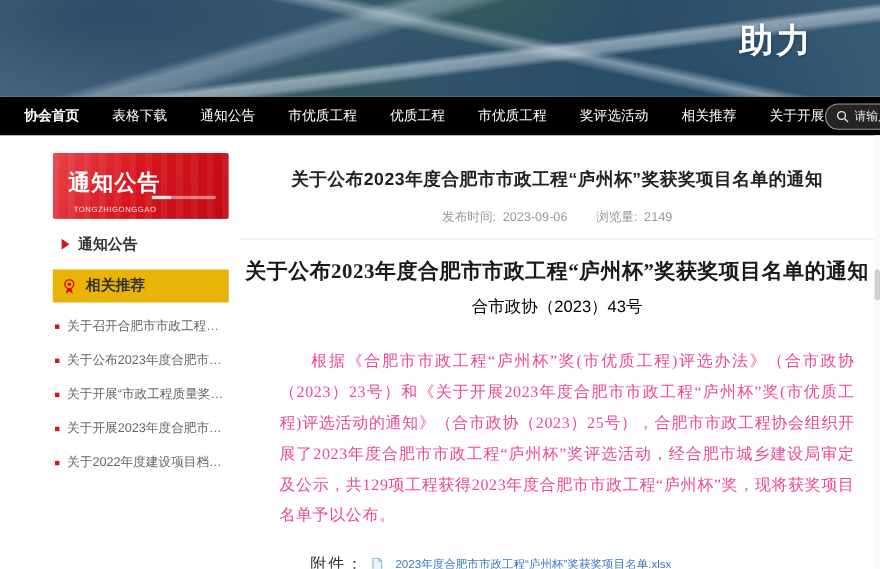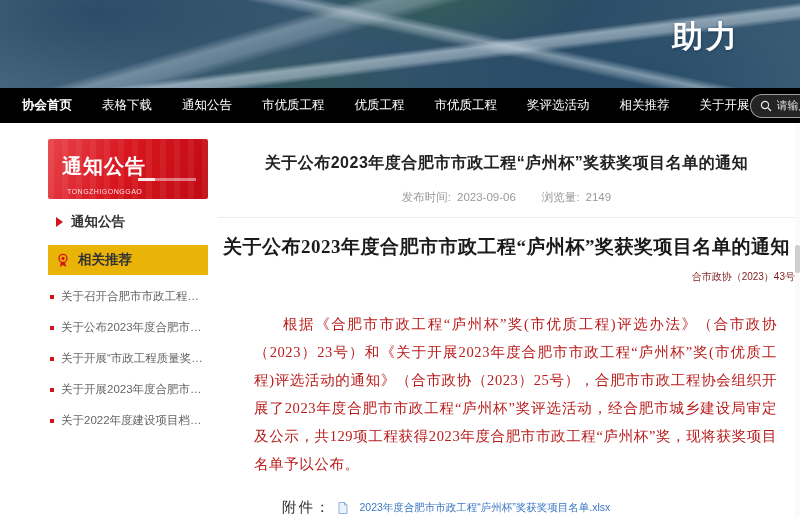--- a/index.html
+++ b/index.html
@@ -82,23 +82,23 @@
   
   .main { flex:1; padding:0 0 0 10px; position:relative; }
   .page-title { text-align:center; font-size:16px; font-weight:bold; color:#222; margin-top:14px; letter-spacing:.5px; }
   .meta { text-align:center; margin-top:16px; font-size:11.5px; color:#999; }
   .meta span { margin:0 3px; }
   .meta .gap { display:inline-block; width:14px; }
   .divider { border:none; border-top:1px solid #ececec; margin-top:12px; }
 
   .article { font-family:"Liberation Serif", serif; }
   .article-title { text-align:center; font-size:19px; font-weight:bold; color:#1a1a1a; margin-top:16px; letter-spacing:.5px; }
-  .doc-no { text-align:right; font-size:10px; color:#7f1d1d; margin-top:10px; font-family:"Liberation Sans", sans-serif; }
+  .doc-no { text-align:center; font-size:15px; color:#000000; margin-top:10px; font-family:"Liberation Sans", sans-serif; }
   .article-body {
-    margin:26px 18px 0 36px; font-size:14.5px; color:#b91c1c; line-height:28px;
+    margin:26px 18px 0 36px; font-size:14.5px; color:#ec4899; line-height:28px;
     text-align:justify; text-indent:2em; letter-spacing:.6px;
   }
   .attachment { margin:20px 0 0 64px; display:flex; align-items:center; gap:6px; }
   .att-label { font-size:14.5px; color:#2f2f2f; letter-spacing:2px; }
   .att-link { display:flex; align-items:center; gap:12px; text-decoration:none; cursor:pointer; }
   .att-link-text { font-size:10.5px; color:#3a77c4; font-family:"Liberation Sans", sans-serif; }
 
   
   .scrollbar { position:absolute; top:123px; right:0; width:5px; height:394px; background:#fafafa; }
   .scroll-thumb { position:absolute; top:122px; right:0; width:5px; height:28px; background:#cfcfcf; border-radius:3px; }

